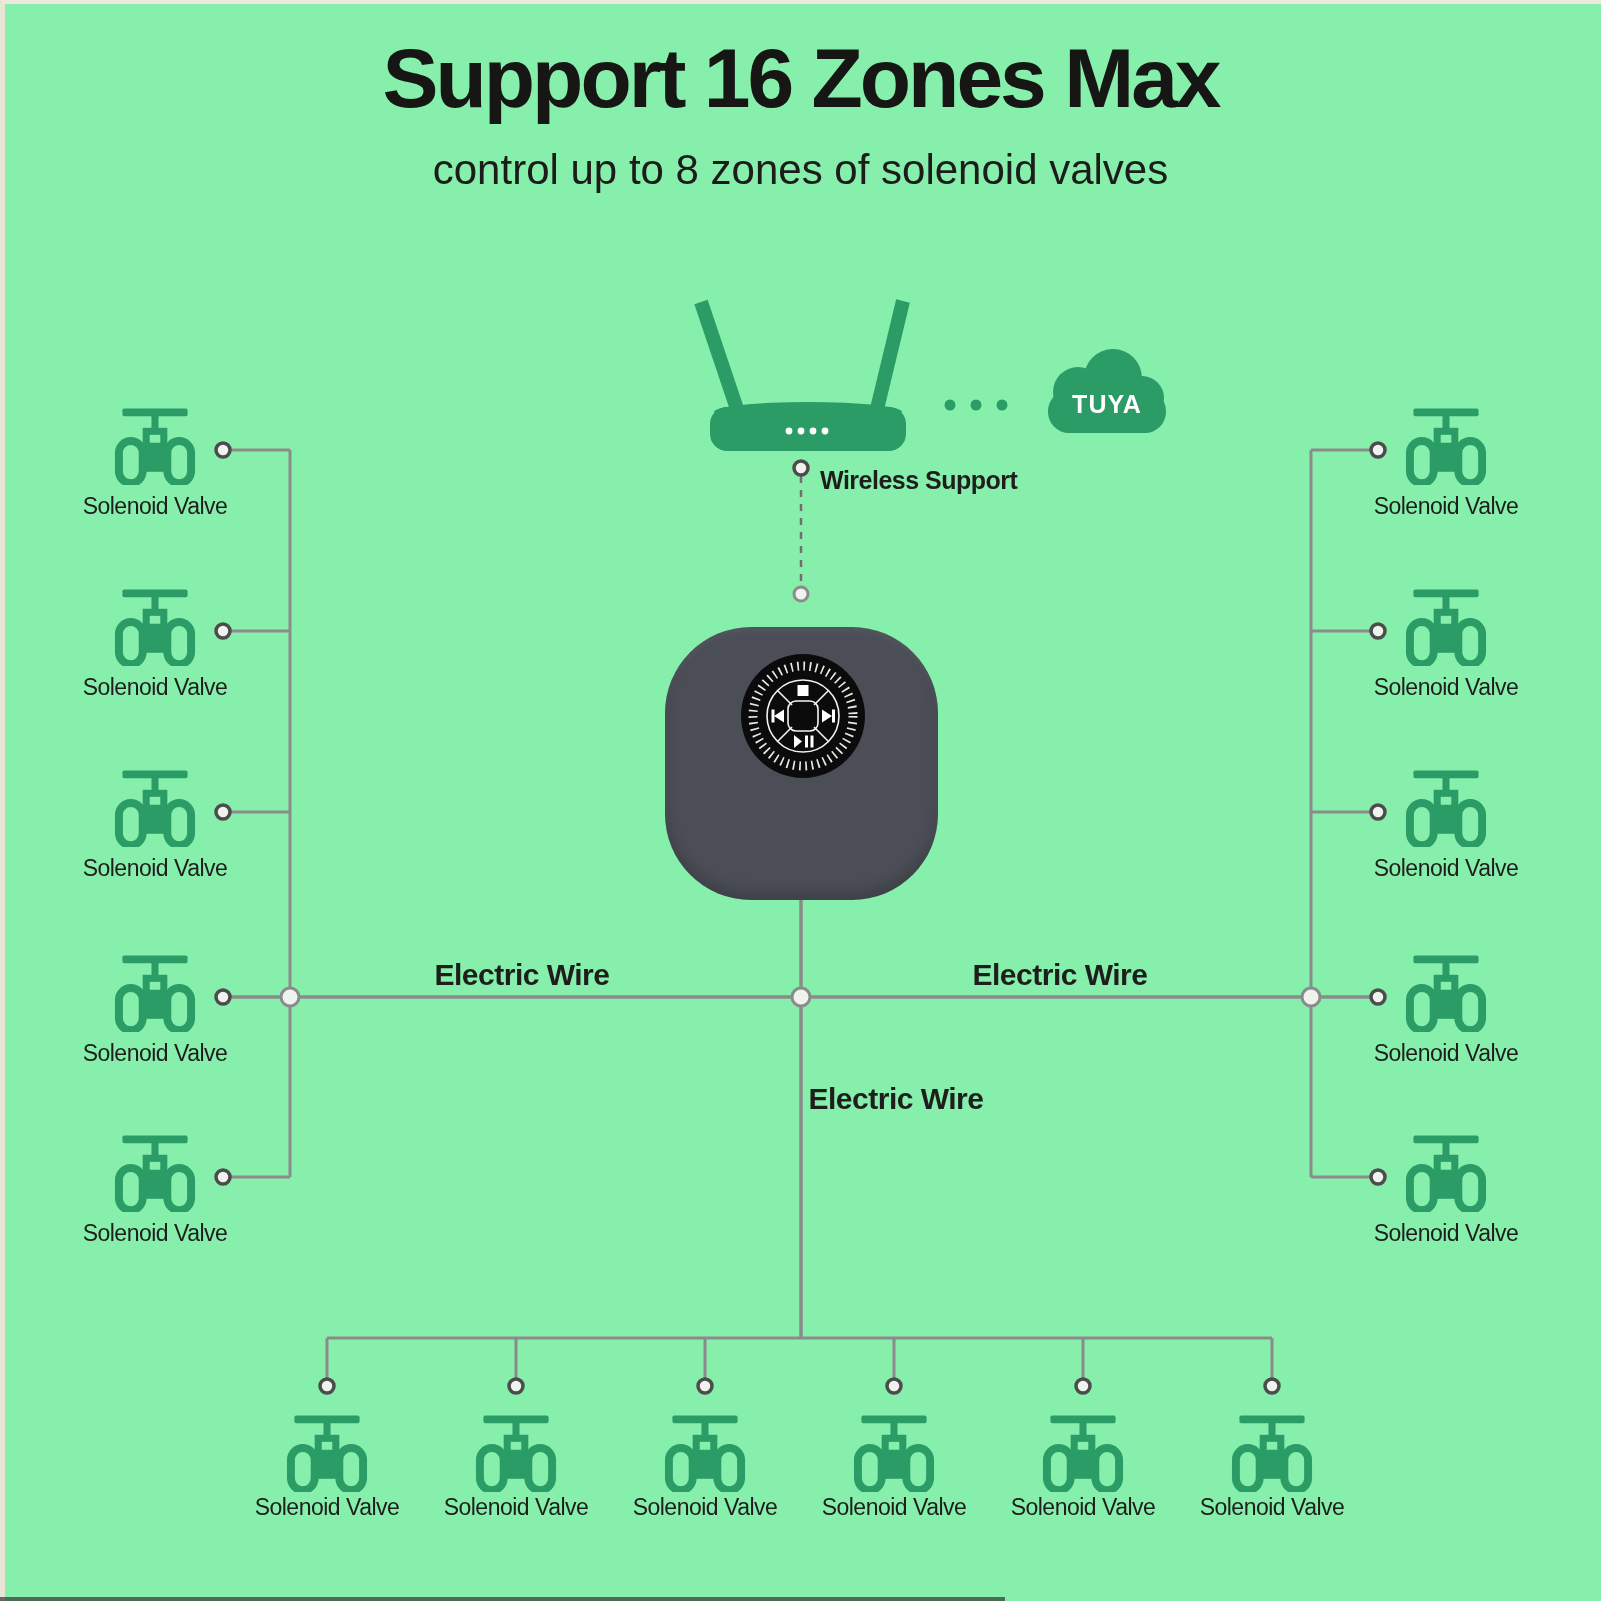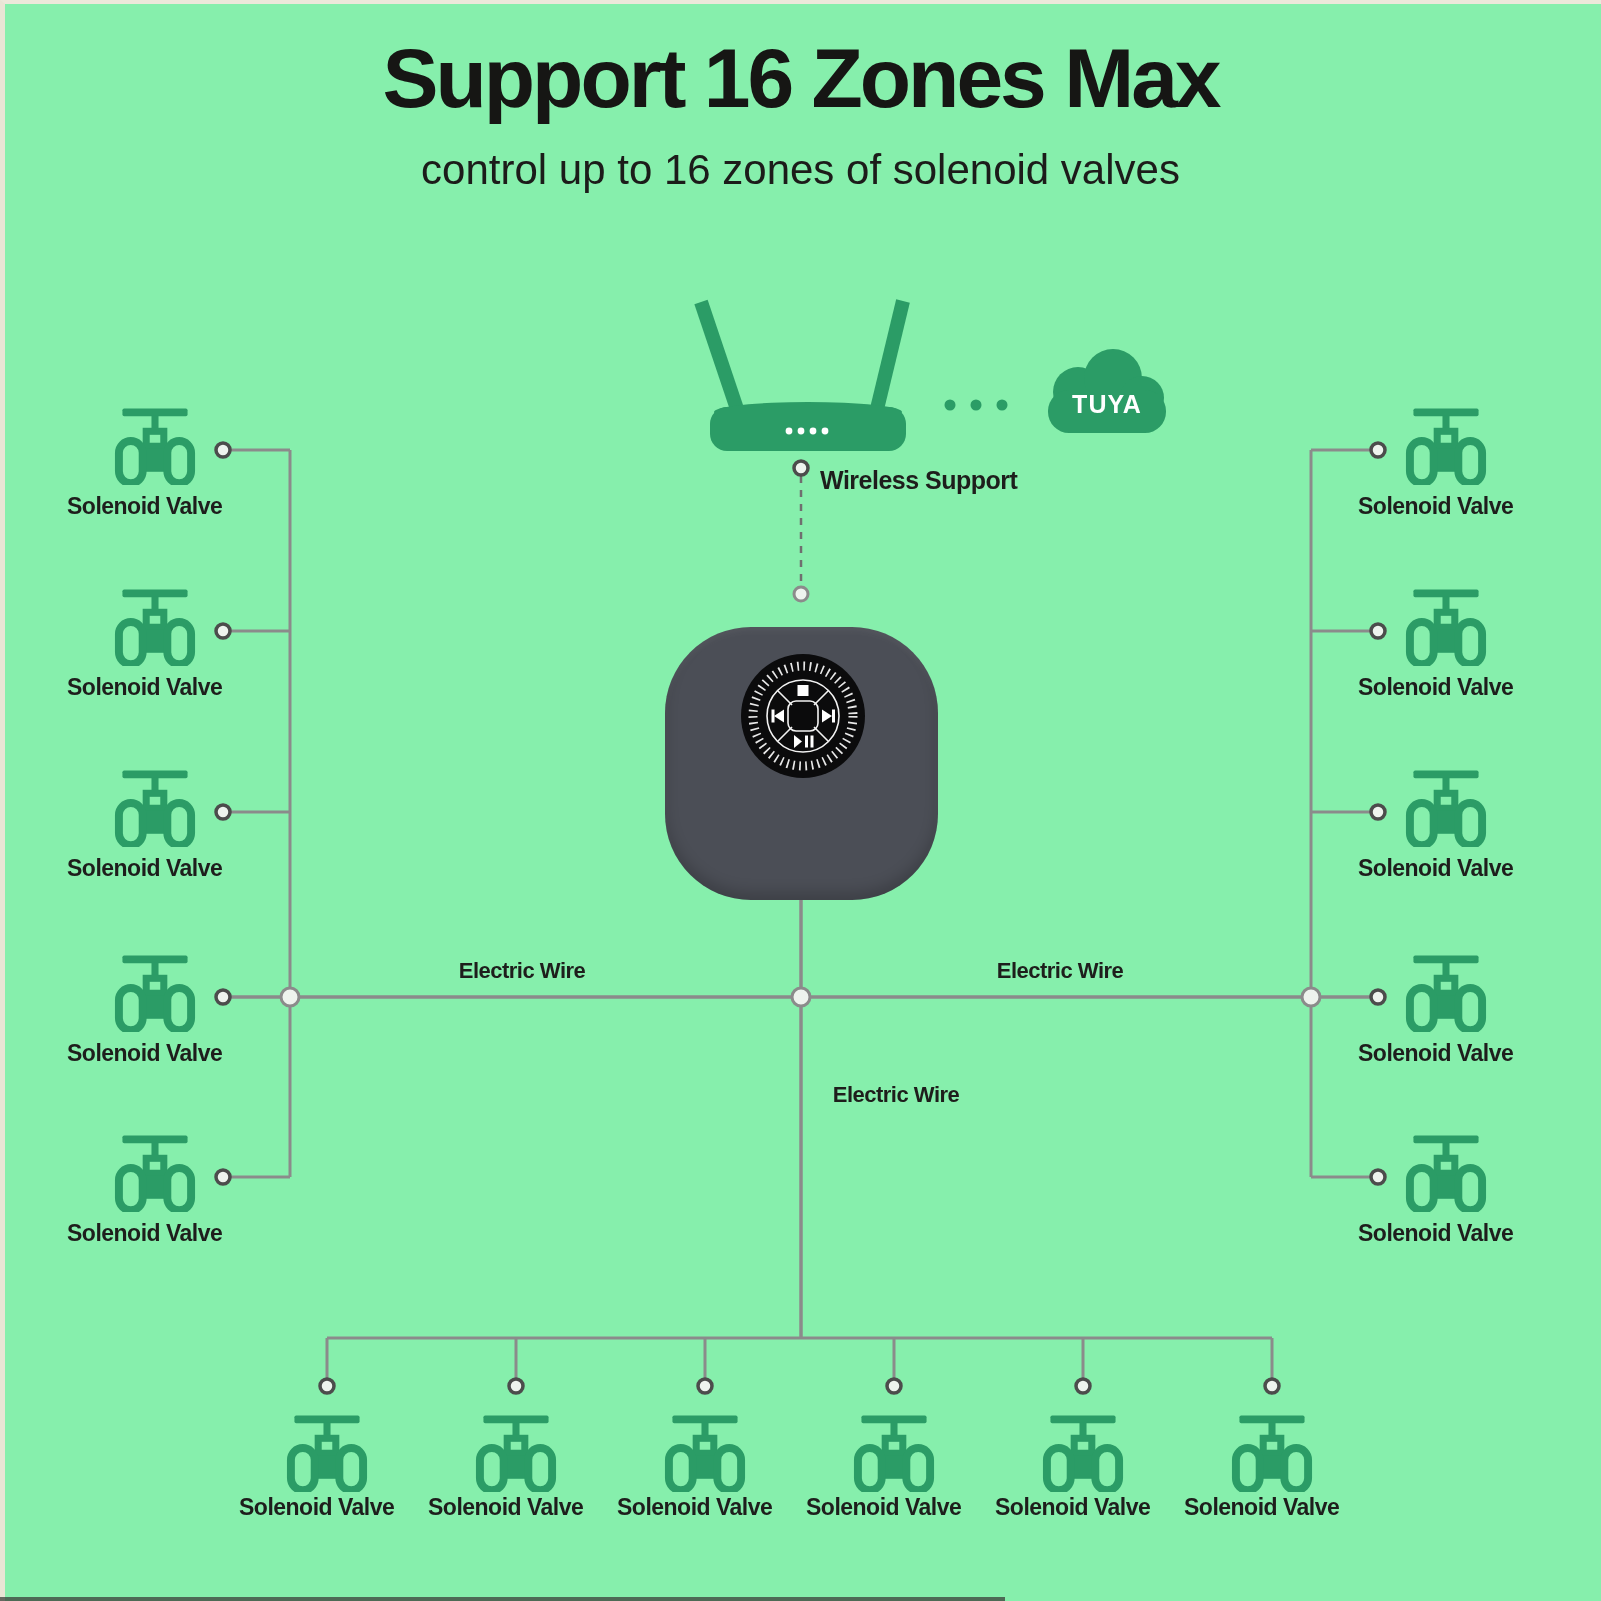--- a/index.html
+++ b/index.html
@@ -25,27 +25,27 @@
   }
   .subtitle{
     position:absolute;left:0;top:146px;width:1601px;
     text-align:center;font-size:42px;font-weight:400;color:#1c1c1a;
   }
   .lbl{
     position:absolute;font-weight:bold;color:#1e1e1c;white-space:nowrap;
     letter-spacing:-0.5px;
   }
   .router-label{left:820px;top:466px;font-size:25px;}
-  .wire-label{font-size:22px;}
+  .wire-label{font-size:30px;}
   .wire-left{left:422px;top:958px;width:200px;text-align:center;}
   .wire-right{left:960px;top:958px;width:200px;text-align:center;}
   .wire-bottom{left:796px;top:1082px;width:200px;text-align:center;}
   .valve-label{
-    position:absolute;width:176px;text-align:left;
-    font-size:23px;font-weight:bold;letter-spacing:-0.5px;white-space:nowrap;
+    position:absolute;width:176px;text-align:center;
+    font-size:23px;font-weight:normal;letter-spacing:-0.5px;white-space:nowrap;
   }
   .valve-icon{position:absolute;width:88px;height:81px;}
   .controller{
     position:absolute;left:665px;top:627px;width:273px;height:273px;
     background:#4b4e56;border-radius:86px;
     box-shadow:inset 0 -8px 14px rgba(0,0,0,.18), inset 0 4px 6px rgba(255,255,255,.06);
   }
   .dial{position:absolute;left:74px;top:25px;width:128px;height:128px;}
   .hidden-defs{position:absolute;width:0;height:0;overflow:hidden;}
 </style>
@@ -63,21 +63,21 @@
         <rect x="33" y="51" width="34" height="26" fill="#2b9c66"></rect>
         <rect x="9" y="42" width="27" height="48" rx="13.5" fill="none" stroke="#2b9c66" stroke-width="9"></rect>
         <rect x="64" y="42" width="27" height="48" rx="13.5" fill="none" stroke="#2b9c66" stroke-width="9"></rect>
       </symbol>
     </defs>
   </svg>
 
   <div class="frame-edge"></div>
 
   <h1 class="title">Support 16 Zones Max</h1>
-  <div class="subtitle">control up to 16 zones of solenoid valves</div>
+  <div class="subtitle">control up to 8 zones of solenoid valves</div>
 
   <svg class="layer" width="1601" height="1601">
     <g stroke="#8b8b8b" stroke-width="3" fill="none">
 
       <line x1="801" y1="476" x2="801" y2="587" stroke="#6f6f6f" stroke-width="2.5" stroke-dasharray="7 7"></line>
 
       <line x1="290" y1="450" x2="290" y2="1177"></line>
       <line x1="230" y1="450" x2="290" y2="450"></line>
       <line x1="230" y1="631" x2="290" y2="631"></line>
       <line x1="230" y1="812" x2="290" y2="812"></line>

